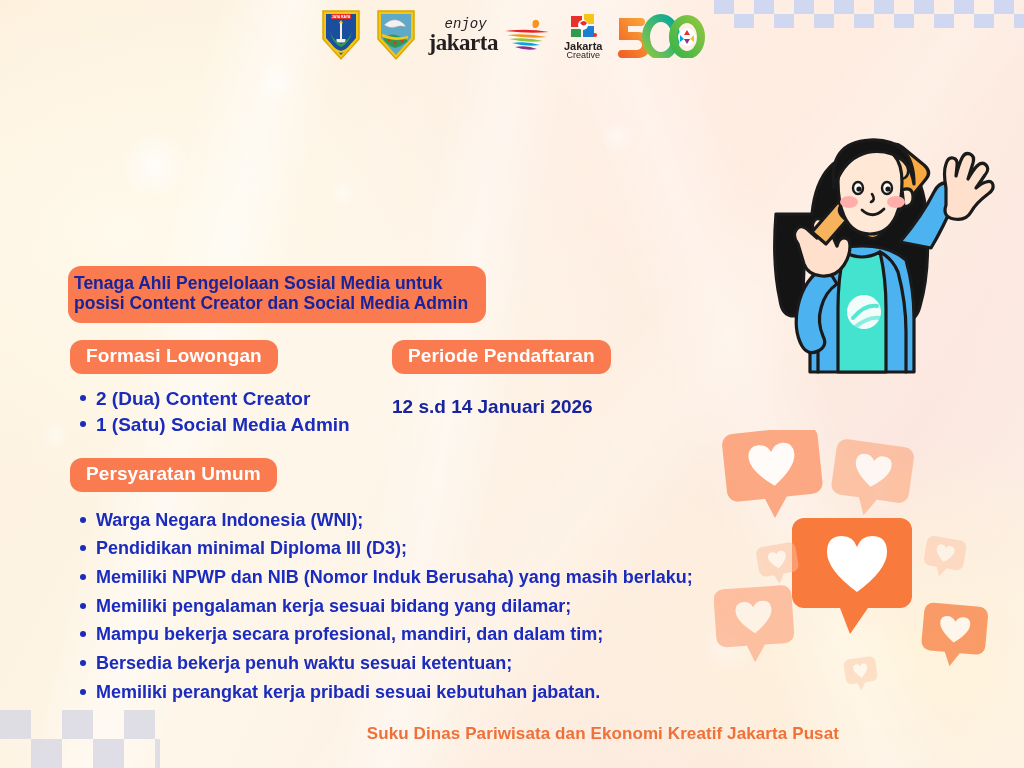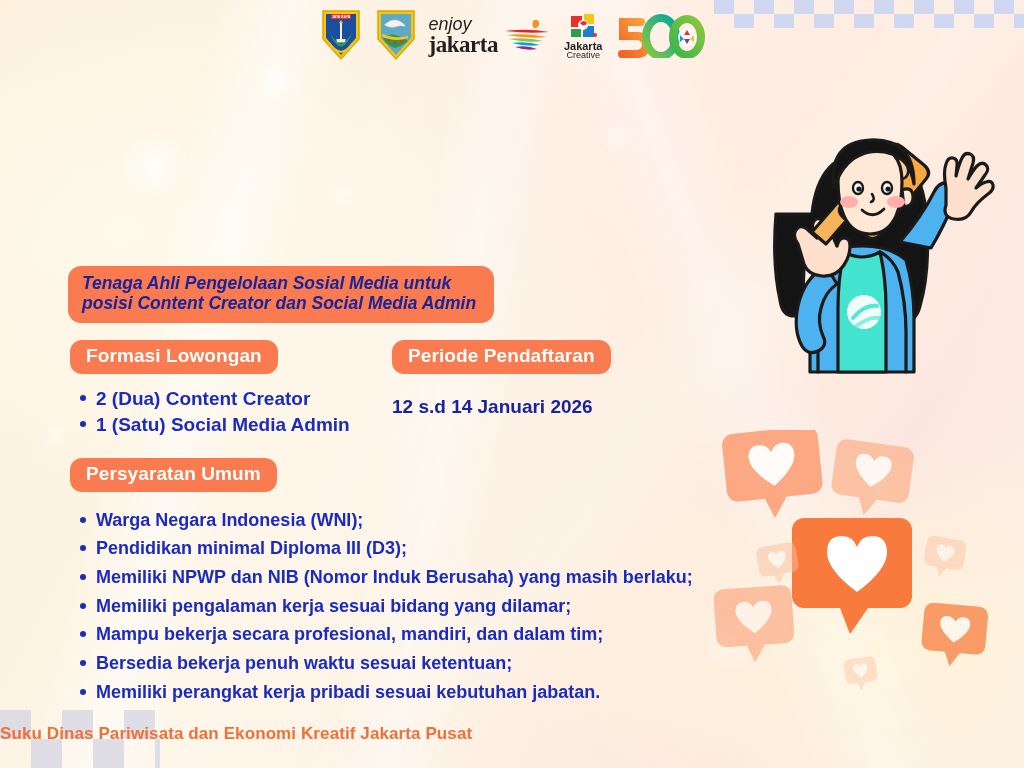--- a/index.html
+++ b/index.html
@@ -39,42 +39,42 @@
     font-family:"Liberation Sans Narrow","DejaVu Sans Condensed","Liberation Sans",sans-serif;
     font-weight:bold;font-size:76px;line-height:.96;letter-spacing:-1px;
     color:#1226b8;transform:scaleX(1.02);transform-origin:left center;
     text-shadow:0 2px 5px rgba(180,120,80,.18);}
   #headline .line2{margin-top:12px;}
   
   .pill{display:inline-block;background:#F97B4F;color:#ffffff;
     border-radius:12px;padding:5px 16px 7px;font-weight:bold;
     font-size:19px;letter-spacing:.1px;line-height:1.15;}
   #subtitle-band{position:absolute;left:68px;top:266px;z-index:5;
-    background:#F97B4F;border-radius:13px;padding:7px 18px 9px 14px;max-width:478px;font-style:italic;}
+    background:#F97B4F;border-radius:13px;padding:7px 18px 9px 6px;max-width:478px;}
   #subtitle-band .sub-line{color:#18239c;font-weight:bold;font-size:17.5px;line-height:1.17;}
   
   .col-head{position:absolute;z-index:5;}
   #formasi{left:70px;top:340px;}
   #formasi ul{margin:12px 0 0 0;padding-left:26px;list-style:none;}
   #formasi li{position:relative;font-size:19px;line-height:1.38;color:#1a2bbd;font-weight:bold;}
   #formasi li:before{content:"";position:absolute;left:-16px;top:9px;width:6px;height:6px;
     border-radius:50%;background:#1a2bbd;}
   #periode{left:392px;top:340px;}
   #periode .val{margin-top:22px;font-size:19px;color:#17249e;font-weight:bold;}
   #linkreg{left:724px;top:340px;}
   #linkreg .val{margin-top:20px;font-size:19px;color:#17249e;font-weight:bold;}
   
   #persyaratan{position:absolute;left:70px;top:458px;z-index:5;}
   #persyaratan ul{margin:14px 0 0 0;padding-left:26px;list-style:none;}
   #persyaratan li{position:relative;font-size:18px;line-height:1.59;
     color:#1a2bbd;font-weight:bold;white-space:nowrap;}
   #persyaratan li:before{content:"";position:absolute;left:-16px;top:11px;width:6px;height:6px;
     border-radius:50%;background:#1a2bbd;}
   
-  #footer{position:absolute;left:0;bottom:24px;width:839px;text-align:left;z-index:6;
+  #footer{position:absolute;left:0;bottom:24px;width:839px;text-align:right;z-index:6;
     color:#ef7038;font-weight:bold;font-size:17px;letter-spacing:.1px;}
   
   #illustration{position:absolute;right:10px;top:96px;width:320px;height:300px;z-index:4;}
   #likes{position:absolute;right:0px;top:430px;width:310px;height:290px;z-index:3;}
 </style>
 </head>
 <body>
 
 <div id="poster">
 
@@ -135,21 +135,21 @@
         <path d="M9 30 q6 -6 13 -4 q7 2 12 6 q-8 6 -13 7 q-7 -2 -12 -9Z" fill="#2e9b4f"></path>
         <circle cx="15" cy="31" r="1.6" fill="#e8302a"></circle>
         <circle cx="21" cy="34" r="1.6" fill="#e8302a"></circle>
         <circle cx="28" cy="32" r="1.6" fill="#e8302a"></circle>
         <path d="M8 26 q12 6 26 2" stroke="#f5c518" stroke-width="2.6" fill="none"></path>
       </svg>
     </div>
 
     <div class="logo" style="gap:3px;">
       <div style="display:flex;flex-direction:column;line-height:1;margin-right:2px;">
-        <span style="font-family:Liberation Sans, sans-serif;font-size:18px;color:#231f20;font-style:italic;margin-left:0;">enjoy</span>
+        <span style="font-family:Liberation Mono, monospace;font-size:14px;color:#231f20;font-style:italic;margin-left:16px;">enjoy</span>
         <span style="font-family:'Liberation Serif',serif;font-size:23px;font-weight:bold;color:#231f20;letter-spacing:-.5px;">jakarta</span>
       </div>
       <svg width="50" height="34" viewBox="0 0 50 34">
         <path d="M30 3 q4 -3 6 1 q1 4 -3 6 q-5 1 -3 -7Z" fill="#f7941e"></path>
         <path d="M2 13 q22 -3 44 1 q-20 2 -44 -1Z" fill="#e6232a"></path>
         <path d="M4 17 q20 -2 40 2 q-19 2 -40 -2Z" fill="#f7941e"></path>
         <path d="M6 21 q18 -2 34 2 q-17 2 -34 -2Z" fill="#8dc63f"></path>
         <path d="M9 25 q15 -2 28 2 q-14 2 -28 -2Z" fill="#00a8e1"></path>
         <path d="M12 29 q12 -2 22 2 q-11 2 -22 -2Z" fill="#8e2f8f"></path>
       </svg>

